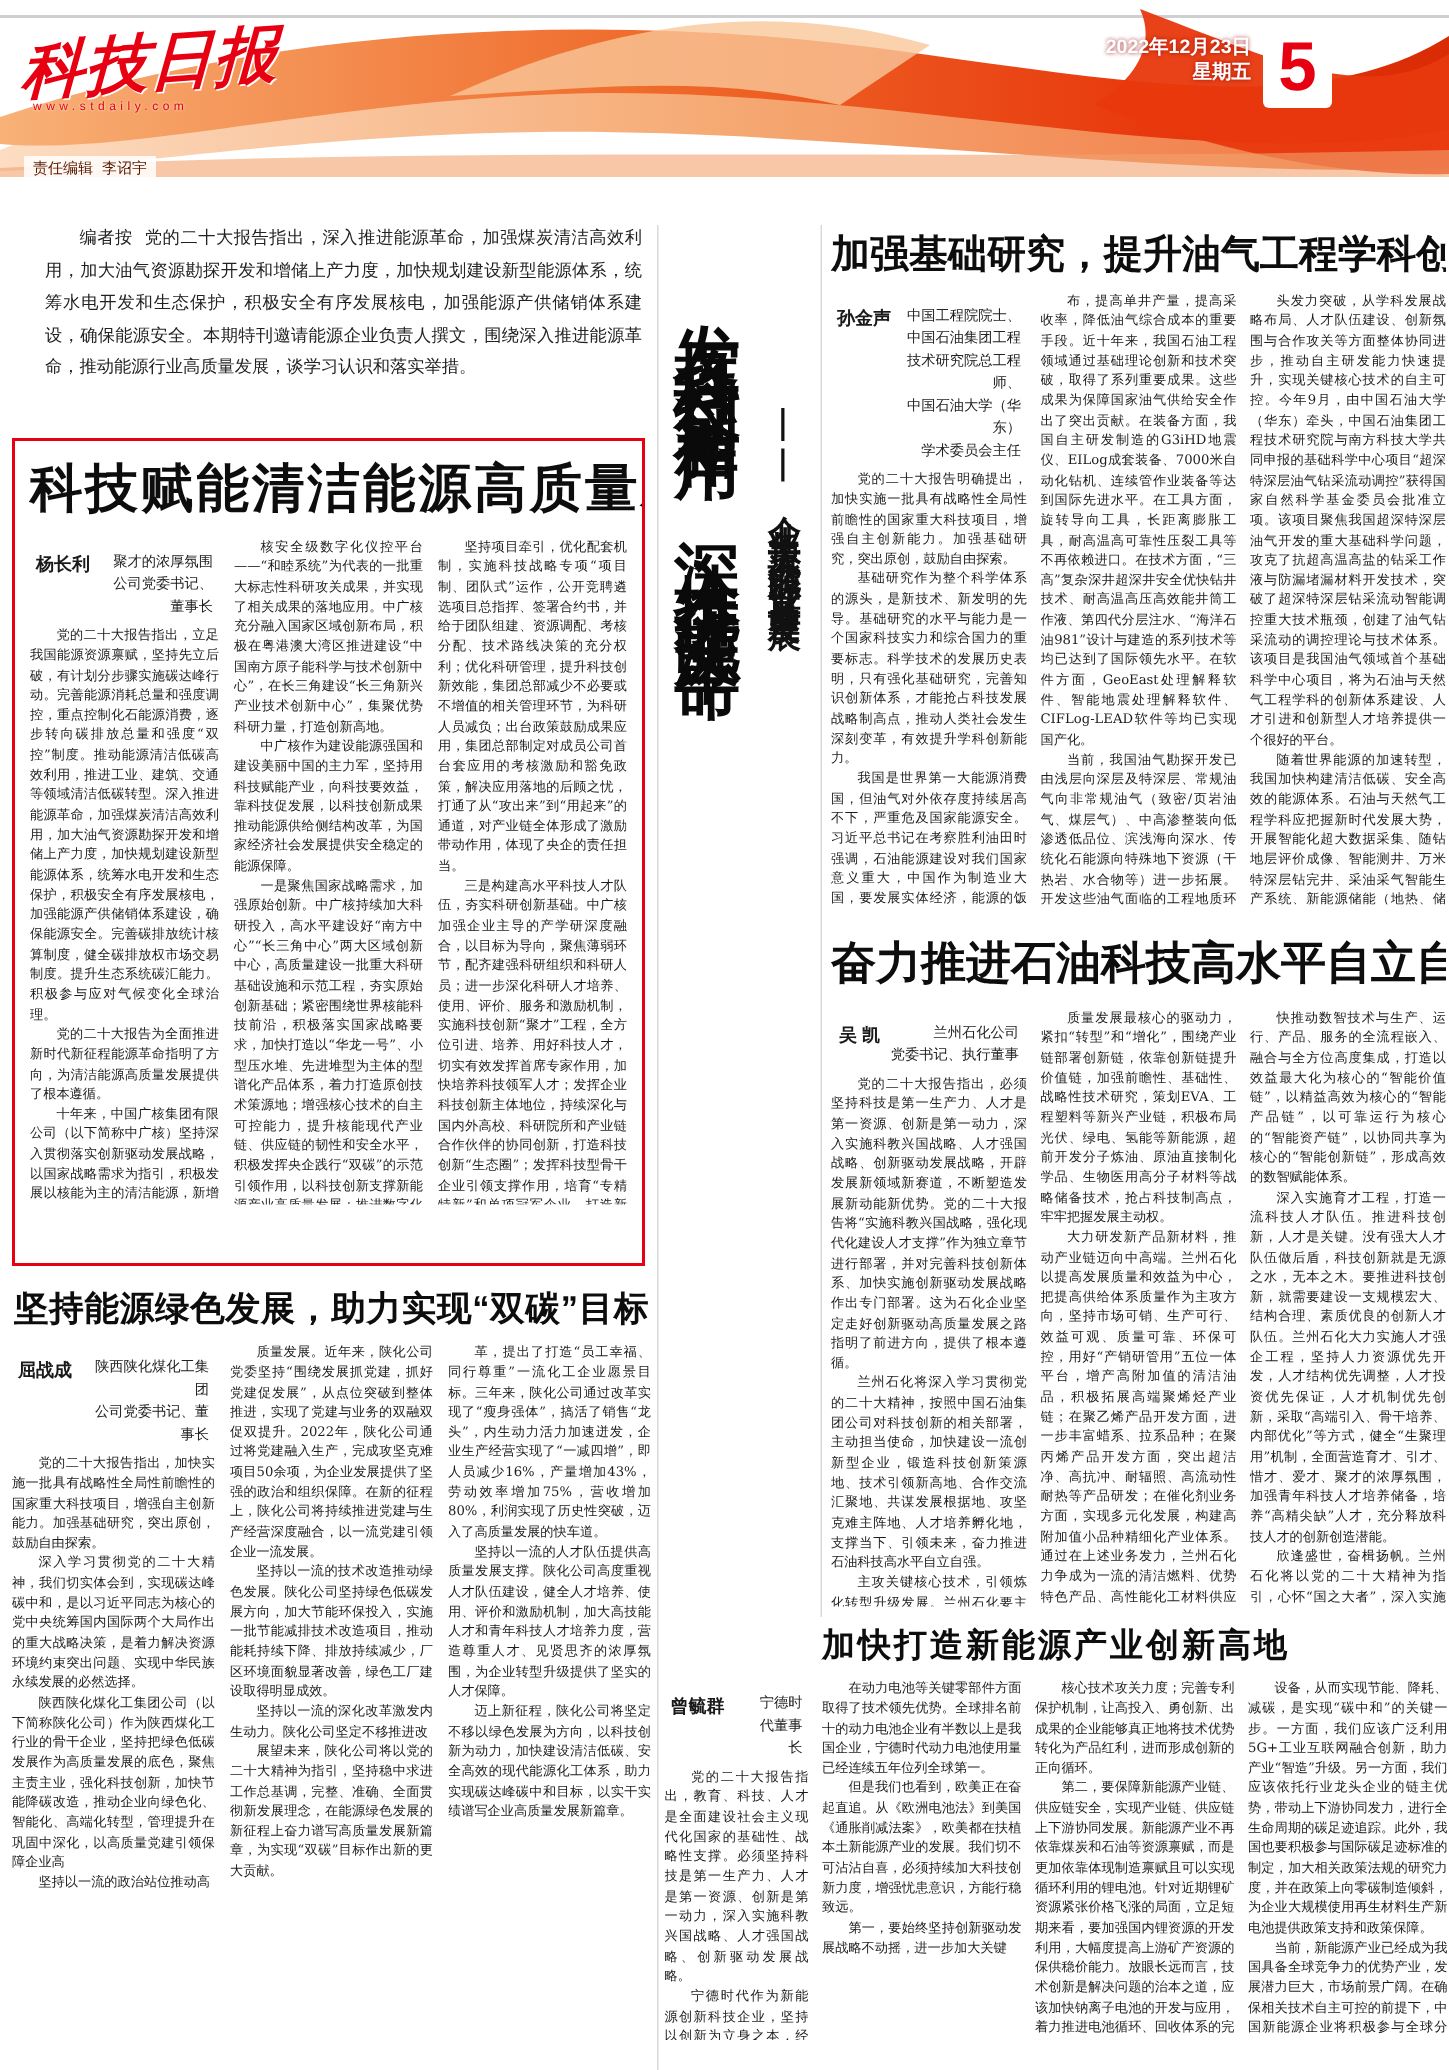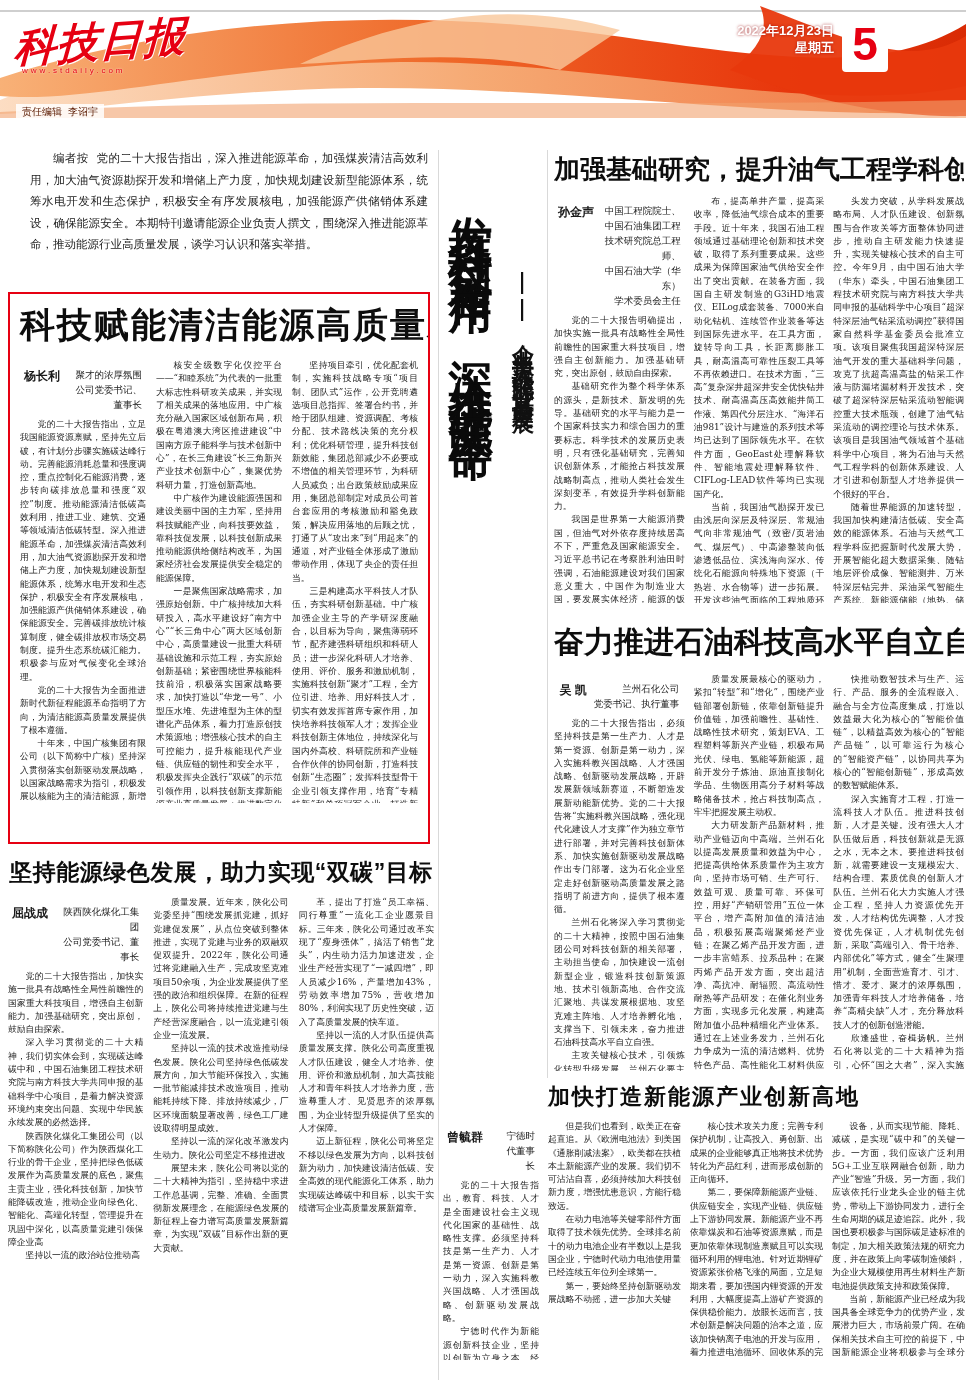--- a/index.html
+++ b/index.html
@@ -124,21 +124,21 @@
   <div class="atitle" style="font-size:23px;letter-spacing:0.5px;">坚持能源绿色发展，助力实现“双碳”目标</div>
   <div class="cols" style="margin-top:8px;height:478px;">
     <div class="col">
       <div class="byline">
         <span class="name">屈战成</span>
         <span class="role">陕西陕化煤化工集团
 公司党委书记、董事长</span>
       </div>
       <div class="paras">
           <p>党的二十大报告指出，加快实施一批具有战略性全局性前瞻性的国家重大科技项目，增强自主创新能力。加强基础研究，突出原创，鼓励自由探索。</p>
-          <p>深入学习贯彻党的二十大精神，我们切实体会到，实现碳达峰碳中和，中国石油集团工程技术研究院与南方科技大学共同申报的基础科学中心项目，是着力解决资源环境约束突出问题、实现中华民族永续发展的必然选择。</p>
+          <p>深入学习贯彻党的二十大精神，我们切实体会到，实现碳达峰碳中和，是以习近平同志为核心的党中央统筹国内国际两个大局作出的重大战略决策，是着力解决资源环境约束突出问题、实现中华民族永续发展的必然选择。</p>
           <p>陕西陕化煤化工集团公司（以下简称陕化公司）作为陕西煤化工行业的骨干企业，坚持把绿色低碳发展作为高质量发展的底色，聚焦主责主业，强化科技创新，加快节能降碳改造，推动企业向绿色化、智能化、高端化转型，管理提升在巩固中深化，以高质量党建引领保障企业高</p>
           <p>坚持以一流的政治站位推动高</p>
         </div>
     </div>
     <div class="col paras">
         <p>质量发展。近年来，陕化公司党委坚持“围绕发展抓党建，抓好党建促发展”，从点位突破到整体推进，实现了党建与业务的双融双促双提升。2022年，陕化公司通过将党建融入生产，完成攻坚克难项目50余项，为企业发展提供了坚强的政治和组织保障。在新的征程上，陕化公司将持续推进党建与生产经营深度融合，以一流党建引领企业一流发展。</p>
         <p>坚持以一流的技术改造推动绿色发展。陕化公司坚持绿色低碳发展方向，加大节能环保投入，实施一批节能减排技术改造项目，推动能耗持续下降、排放持续减少，厂区环境面貌显著改善，绿色工厂建设取得明显成效。</p>
         <p>坚持以一流的深化改革激发内生动力。陕化公司坚定不移推进改</p>
         <p>展望未来，陕化公司将以党的二十大精神为指引，坚持稳中求进工作总基调，完整、准确、全面贯彻新发展理念，在能源绿色发展的新征程上奋力谱写高质量发展新篇章，为实现“双碳”目标作出新的更大贡献。</p>
       </div>
@@ -218,22 +218,22 @@
       <div class="byline" style="gap:19px;">
         <span class="name">曾毓群</span>
         <span class="role">宁德时代董事长</span>
       </div>
       <div class="paras">
           <p>党的二十大报告指出，教育、科技、人才是全面建设社会主义现代化国家的基础性、战略性支撑。必须坚持科技是第一生产力、人才是第一资源、创新是第一动力，深入实施科教兴国战略、人才强国战略、创新驱动发展战略。</p>
           <p>宁德时代作为新能源创新科技企业，坚持以创新为立身之本，经过多年持续研发投入和技术积累，</p>
         </div>
     </div>
     <div class="col paras">
+        <p>在动力电池等关键零部件方面取得了技术领先优势。全球排名前十的动力电池企业有半数以上是我国企业，宁德时代动力电池使用量已经连续五年位列全球第一。</p>
         <p>但是我们也看到，欧美正在奋起直追。从《欧洲电池法》到美国《通胀削减法案》，欧美都在扶植本土新能源产业的发展。我们切不可沾沾自喜，必须持续加大科技创新力度，增强忧患意识，方能行稳致远。</p>
-        <p>在动力电池等关键零部件方面取得了技术领先优势。全球排名前十的动力电池企业有半数以上是我国企业，宁德时代动力电池使用量已经连续五年位列全球第一。</p>
         <p>第一，要始终坚持创新驱动发展战略不动摇，进一步加大关键</p>
       </div>
     <div class="col paras">
         <p>核心技术攻关力度；完善专利保护机制，让高投入、勇创新、出成果的企业能够真正地将技术优势转化为产品红利，进而形成创新的正向循环。</p>
         <p>第二，要保障新能源产业链、供应链安全，实现产业链、供应链上下游协同发展。新能源产业不再依靠煤炭和石油等资源禀赋，而是更加依靠体现制造禀赋且可以实现循环利用的锂电池。针对近期锂矿资源紧张价格飞涨的局面，立足短期来看，要加强国内锂资源的开发利用，大幅度提高上游矿产资源的保供稳价能力。放眼长远而言，技术创新是解决问题的治本之道，应该加快钠离子电池的开发与应用，着力推进电池循环、回收体系的完善。</p>
       </div>
     <div class="col paras">
         <p>设备，从而实现节能、降耗、减碳，是实现“碳中和”的关键一步。一方面，我们应该广泛利用5G+工业互联网融合创新，助力产业“智造”升级。另一方面，我们应该依托行业龙头企业的链主优势，带动上下游协同发力，进行全生命周期的碳足迹追踪。此外，我国也要积极参与国际碳足迹标准的制定，加大相关政策法规的研究力度，并在政策上向零碳制造倾斜，为企业大规模使用再生材料生产新电池提供政策支持和政策保障。</p>
         <p>当前，新能源产业已经成为我国具备全球竞争力的优势产业，发展潜力巨大，市场前景广阔。在确保相关技术自主可控的前提下，中国新能源企业将积极参与全球分工，与全球新能源上下游产业链展开密切合作，为我国新能源产业的高质量发展作出积极贡献。</p>
       </div>

